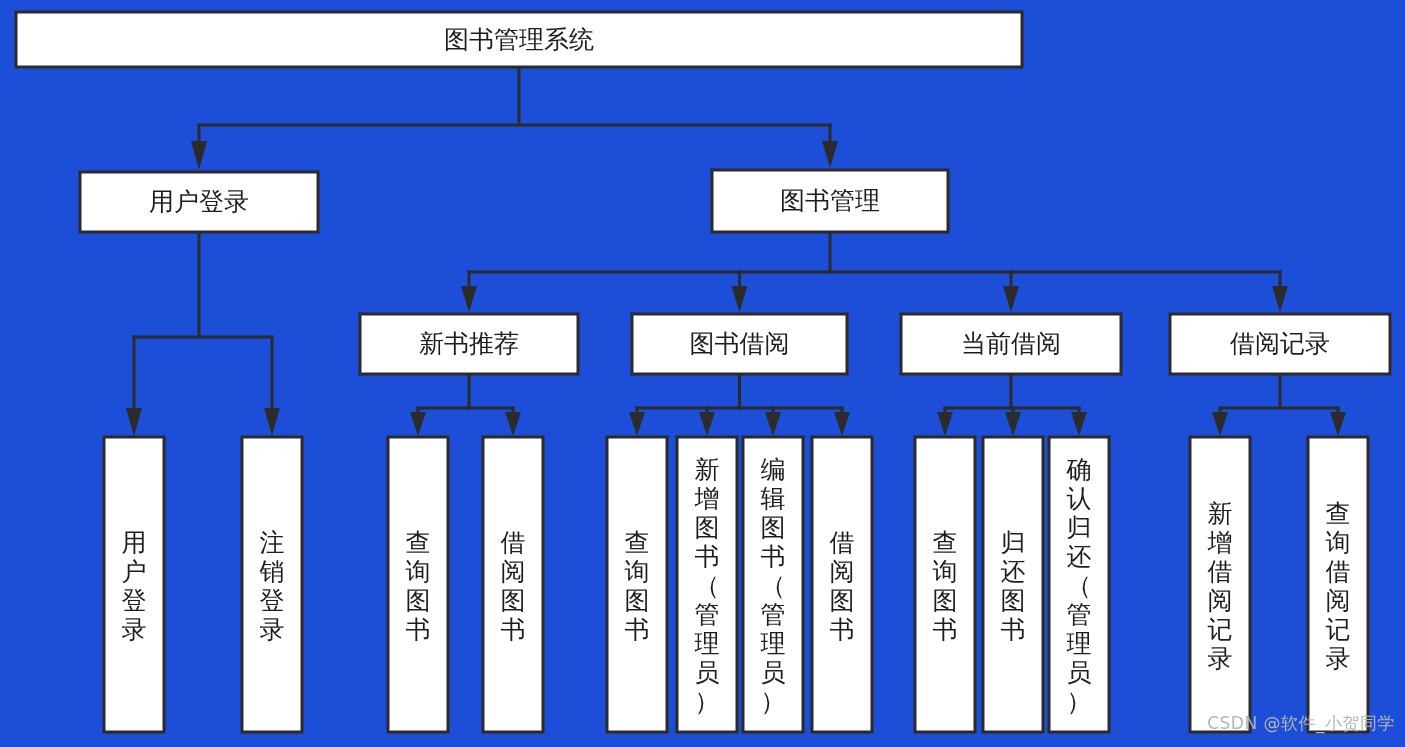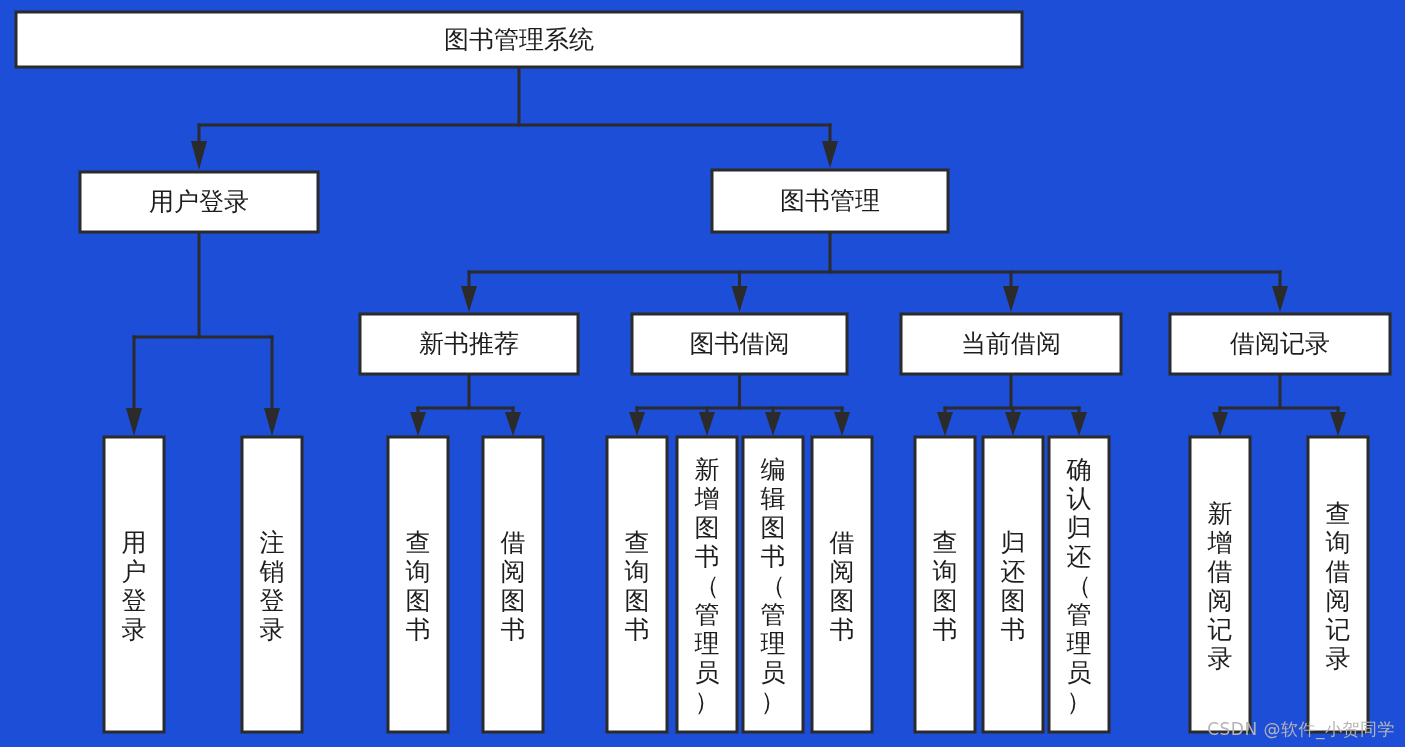--- a/index.html
+++ b/index.html
@@ -49,21 +49,21 @@
   }
   .node-label-v {
     font-family: "DejaVu Sans", "Liberation Sans", sans-serif;
     font-size: 25px;
     fill: #1d1d1d;
     text-anchor: middle;
   }
   .watermark-text {
     position: absolute;
     right: 10px;
-    bottom: 6px;
+    bottom: 12px;
     font-family: "DejaVu Sans", "Liberation Sans", sans-serif;
     font-size: 17px;
     color: #b4b4b4;
     white-space: nowrap;
     letter-spacing: 0.5px;
     pointer-events: none;
   }
 </style>
 </head>
 <body>

